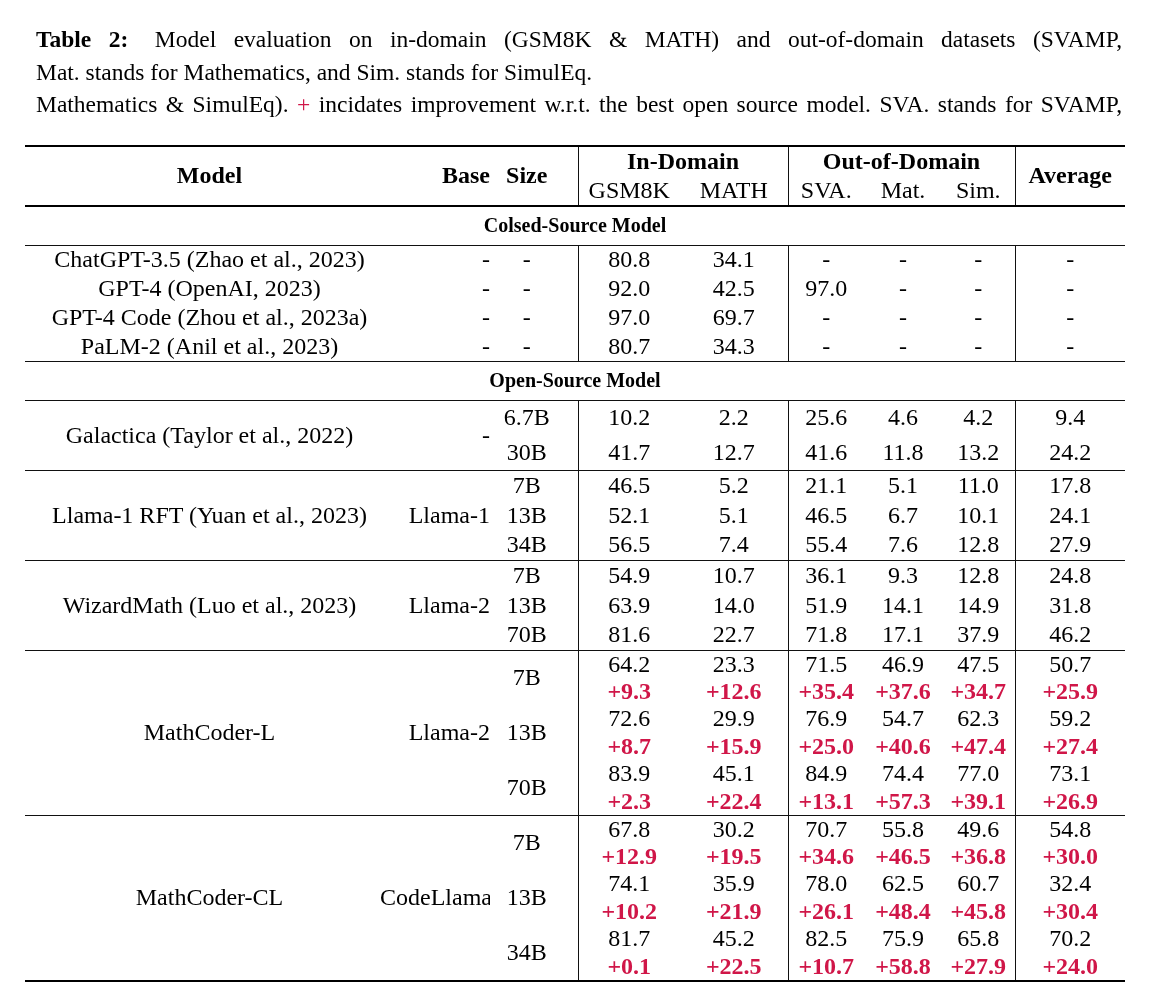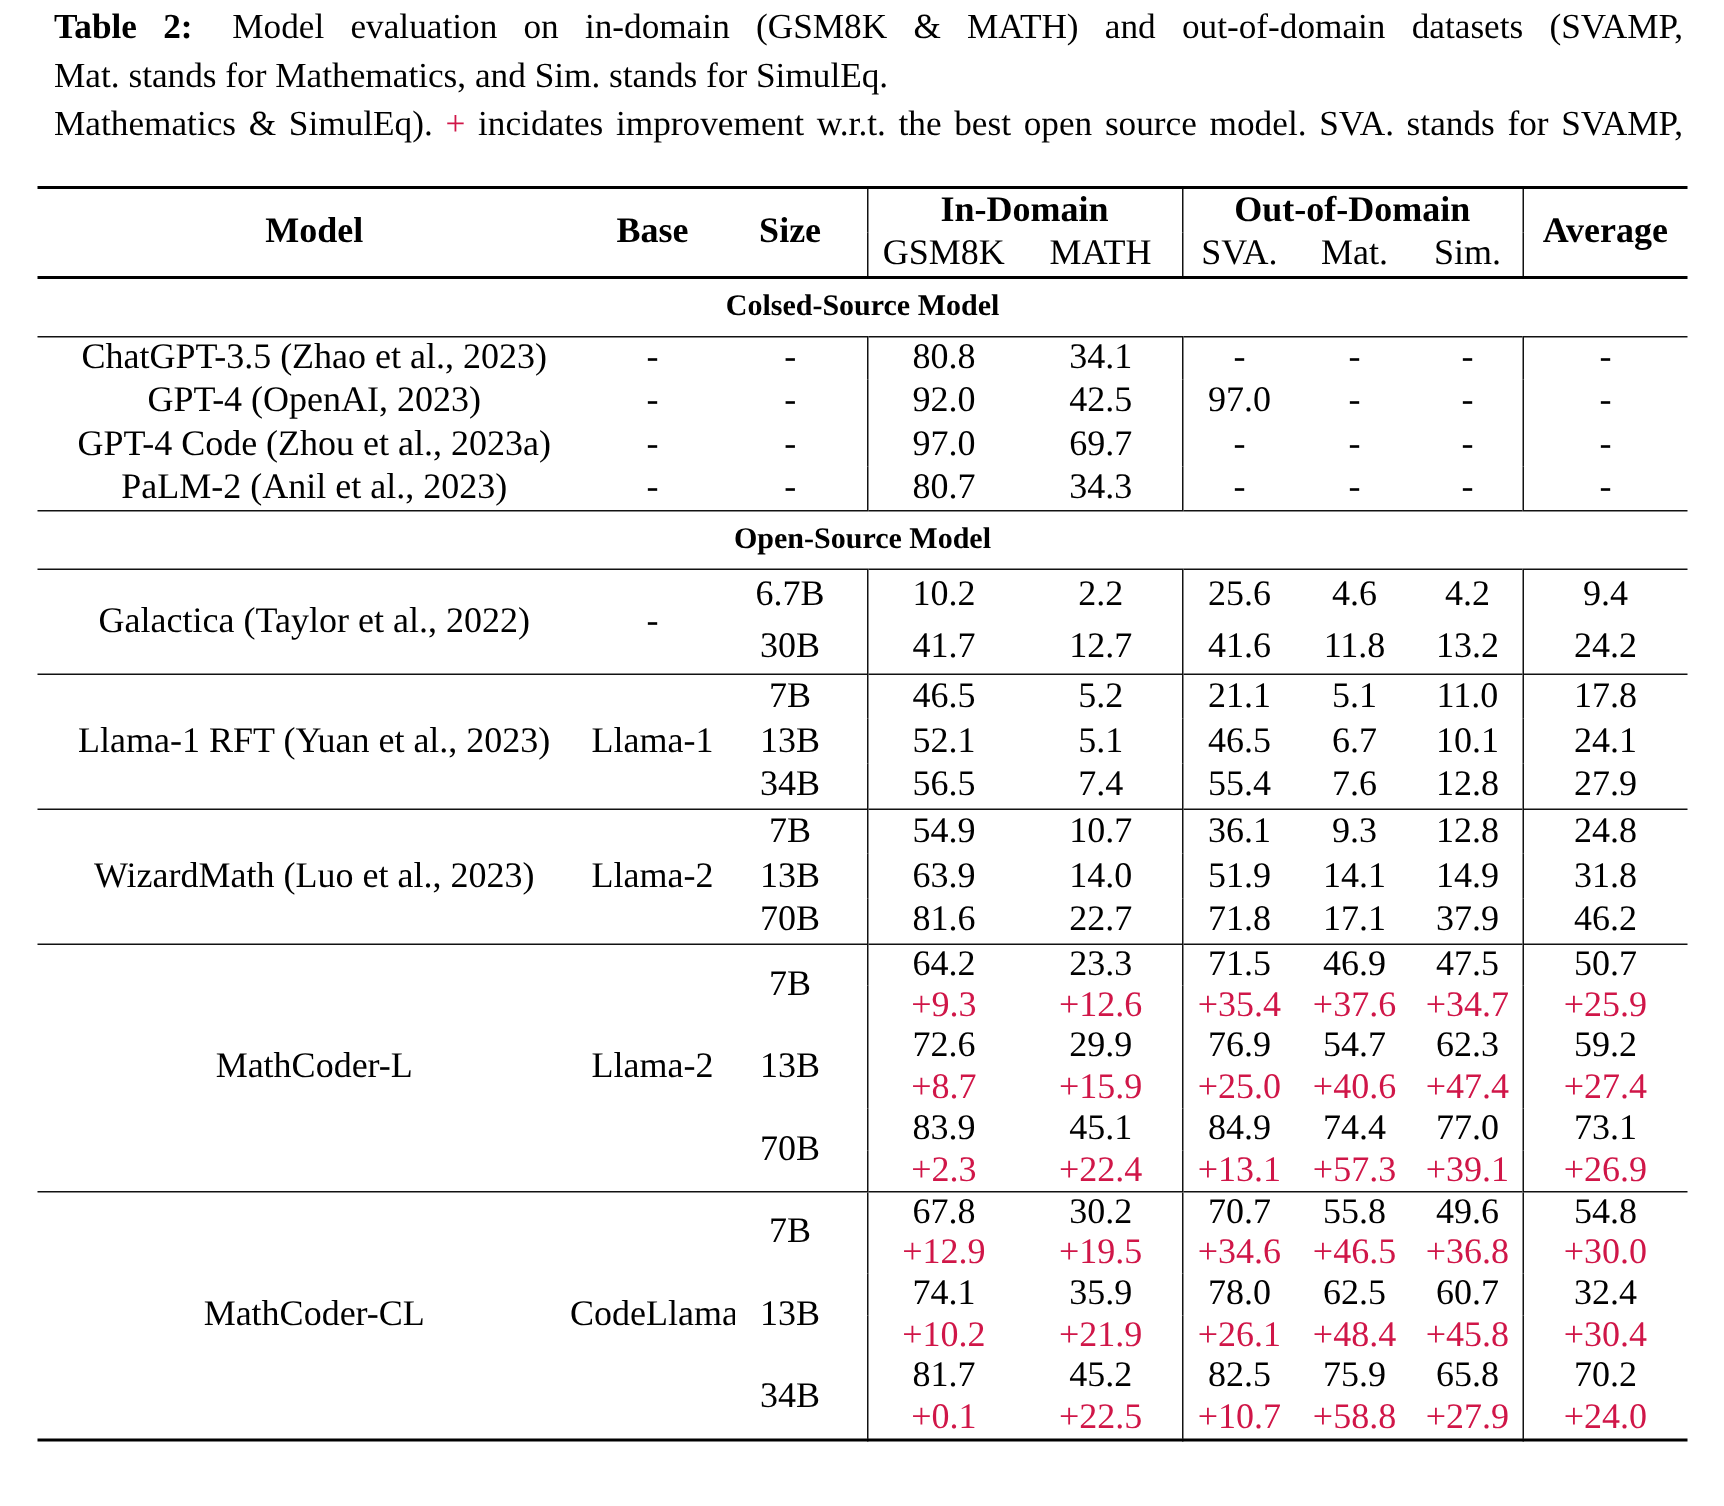--- a/index.html
+++ b/index.html
@@ -2,50 +2,50 @@
 <html style="--accent-red: #d01648;"><head>
 <meta charset="utf-8">
 <style>
   :root { --accent-red: #d01648; --rule: #111; }
   html,body { margin:0; padding:0; background:#fff; }
   body {
     width:1149px; height:1004px; overflow:hidden;
     font-family:"Liberation Serif","DejaVu Serif",serif; color:#000;
   }
   .caption {
-    margin:2px 0 0 36px; width:1086px;
+    margin:23px 0 0 36px; width:1086px;
     font-size:23.5px; line-height:32.5px;
   }
   .cap-line { text-align:justify; white-space:nowrap; overflow:hidden; }
   .cap-line.jl { text-align-last:justify; }
   .cap-label { font-weight:bold; margin-right:9px; }
   .plus { color:var(--accent-red); }
 
   .tablewrap { margin:24px 0 0 25px; }
   table {
     width:1100px; table-layout:fixed; border-collapse:collapse;
     border-top:2.5px solid #000; border-bottom:2.5px solid #000;
     font-size:24px;
   }
   th, td { padding:0; font-weight:normal; vertical-align:middle; white-space:nowrap; overflow:hidden; }
   thead { border-bottom:2px solid #000; }
   tbody.sep { border-bottom:1.5px solid var(--rule); }
   thead tr { height:30px; }
   .vr { border-right:1.5px solid var(--rule); }
   .bold { font-weight:bold; }
   .c-model { text-align:center; padding-left:14px; }
-  .c-base  { text-align:center; }
+  .c-base  { text-align:right; }
   .c-size  { text-align:center; padding-right:14px; }
   .num     { text-align:center; }
   tbody.section td { text-align:center; font-weight:bold; height:38px; font-size:20px; }
   tbody.g-closed tr { height:29px; }
   tbody.g-gal    tr { height:35px; }
   tbody.g-three  tr { height:30px; }
   tbody.g-mc     tr { height:27.5px; }
-  .delta { color:var(--accent-red); font-weight:normal; }
+  .delta { color:var(--accent-red); font-weight:bold; }
 </style>
 </head>
 <body>
 
 <div class="caption">
   <div class="cap-line jl"><span class="cap-label">Table 2:</span> <span>Model evaluation on in-domain (GSM8K &amp; MATH) and out-of-domain datasets (SVAMP,</span></div>
   <div class="cap-line"><span>Mat. stands for Mathematics, and Sim. stands for SimulEq.</span></div>
   <div class="cap-line jl"><span>Mathematics &amp; SimulEq).</span> <span class="plus">+</span> <span>incidates improvement w.r.t. the best open source model. SVA. stands for SVAMP,</span></div>
 </div>
 

